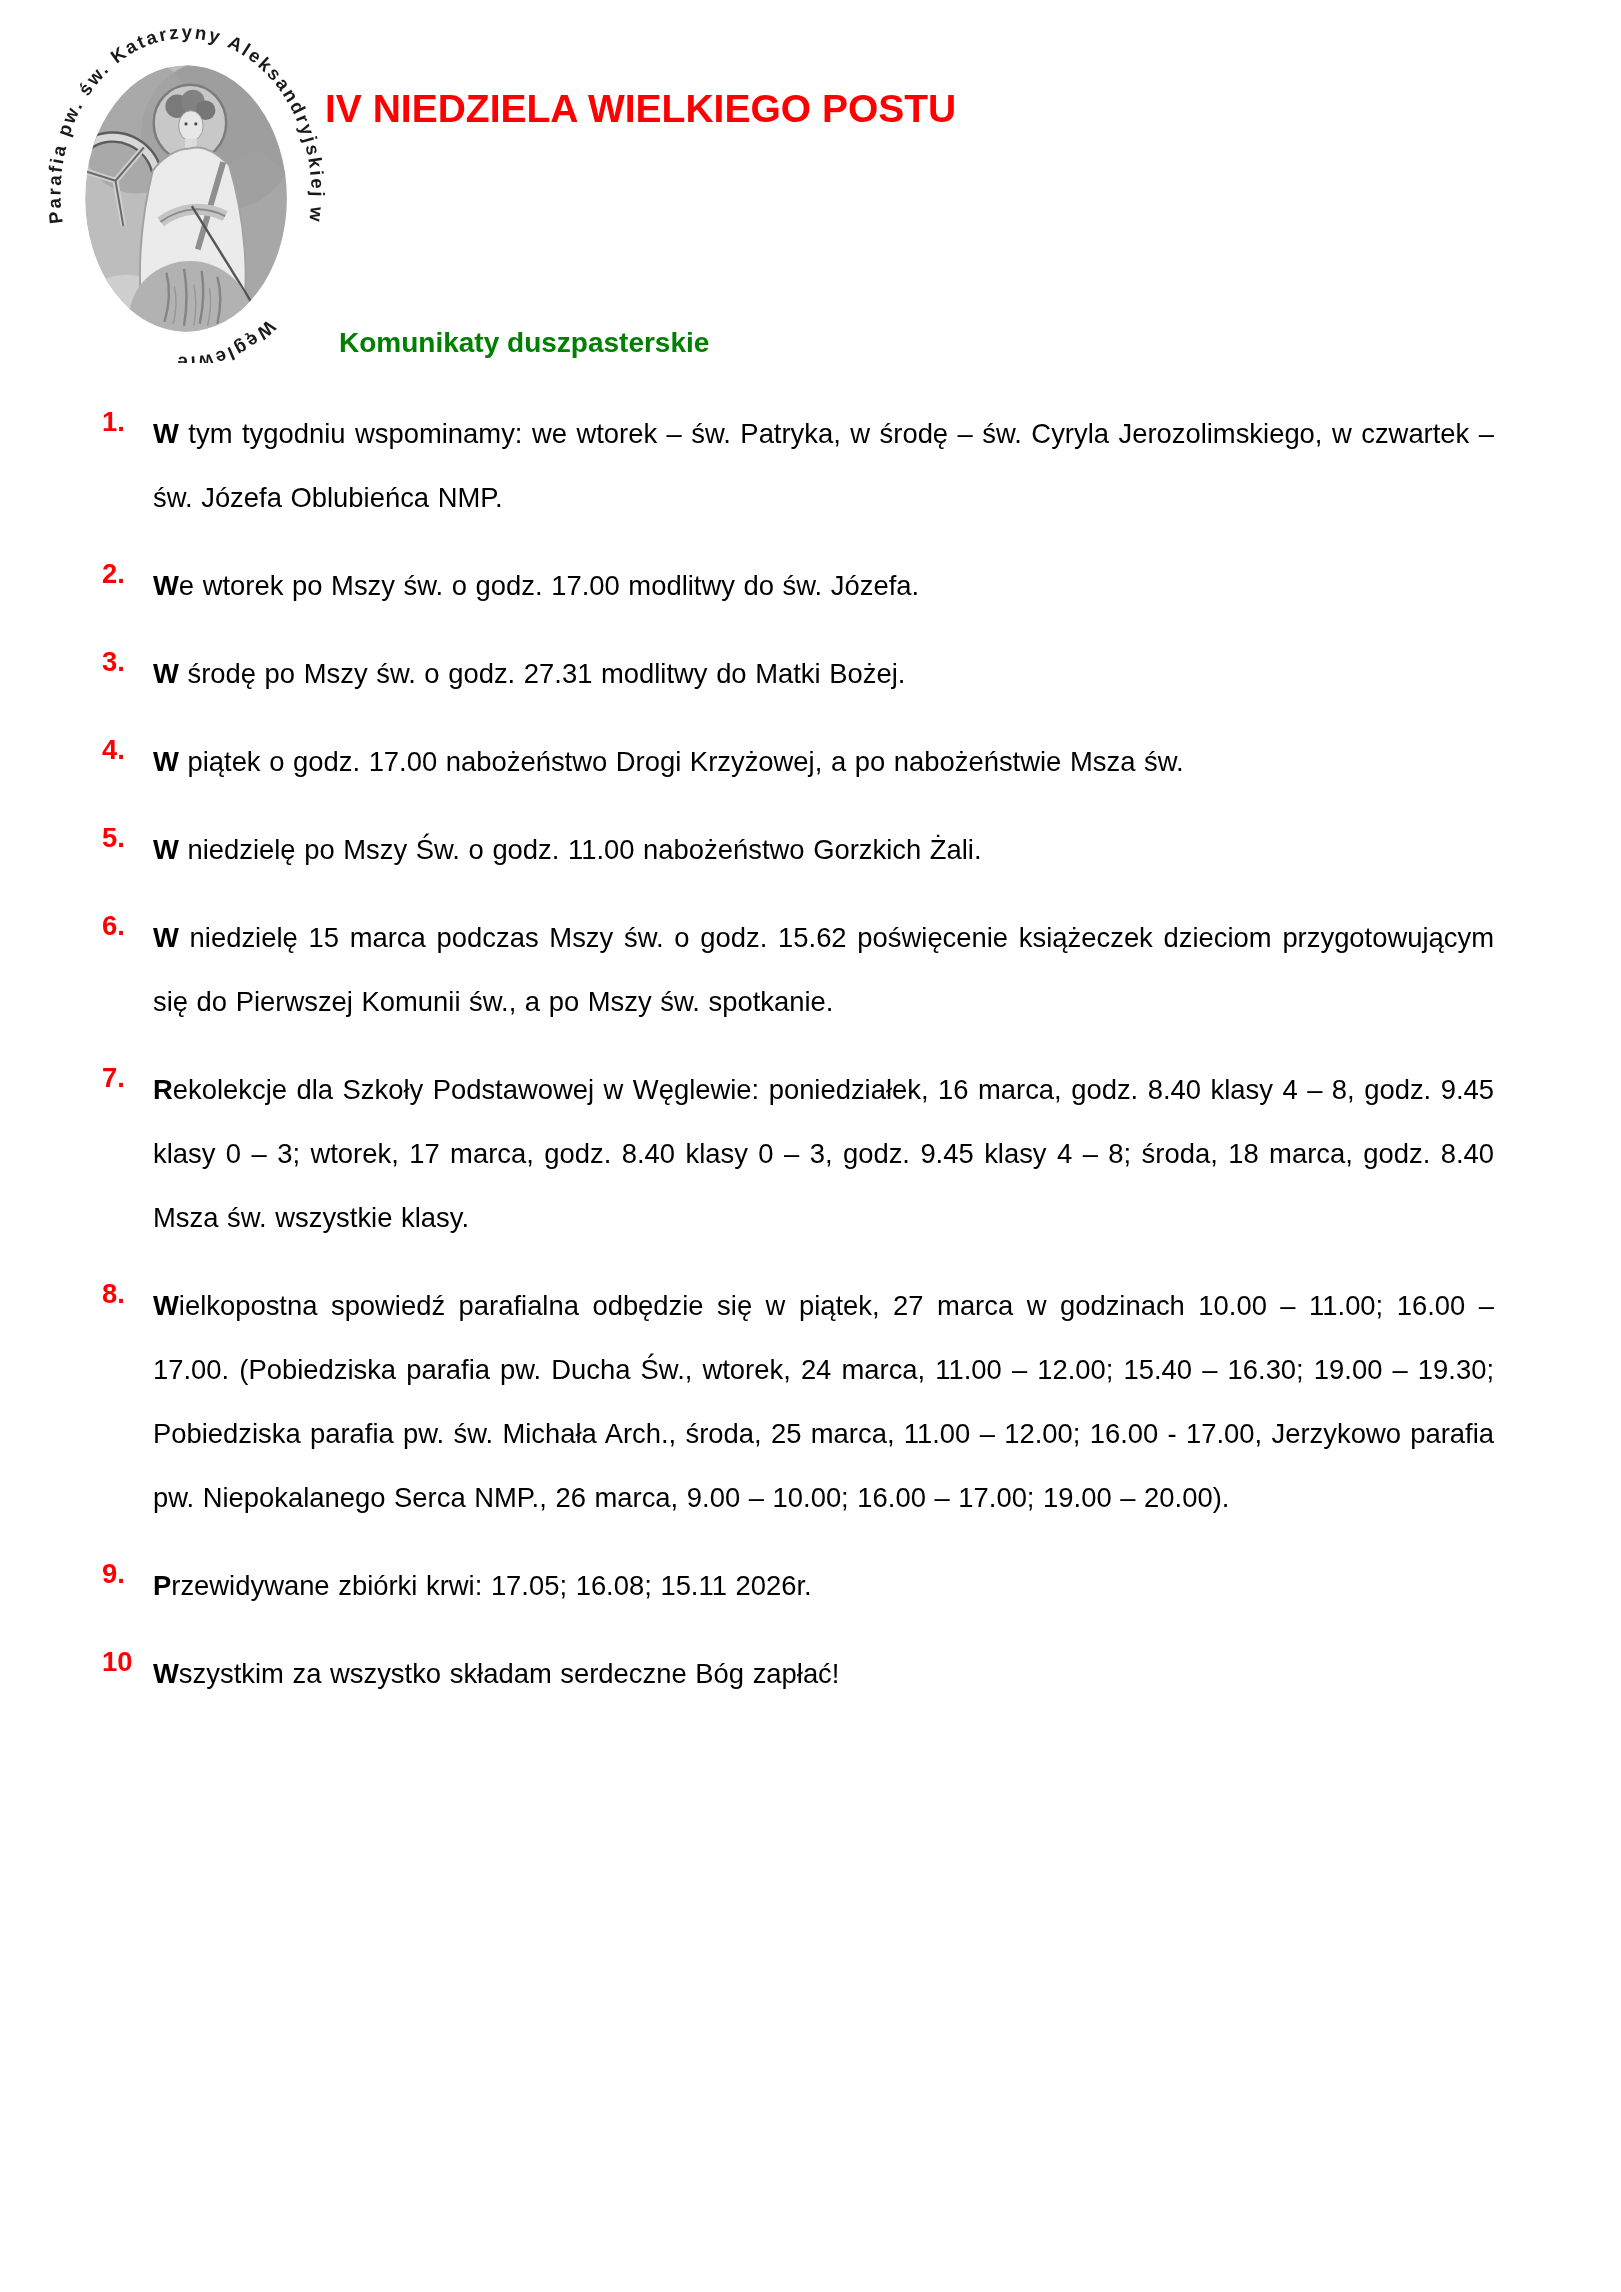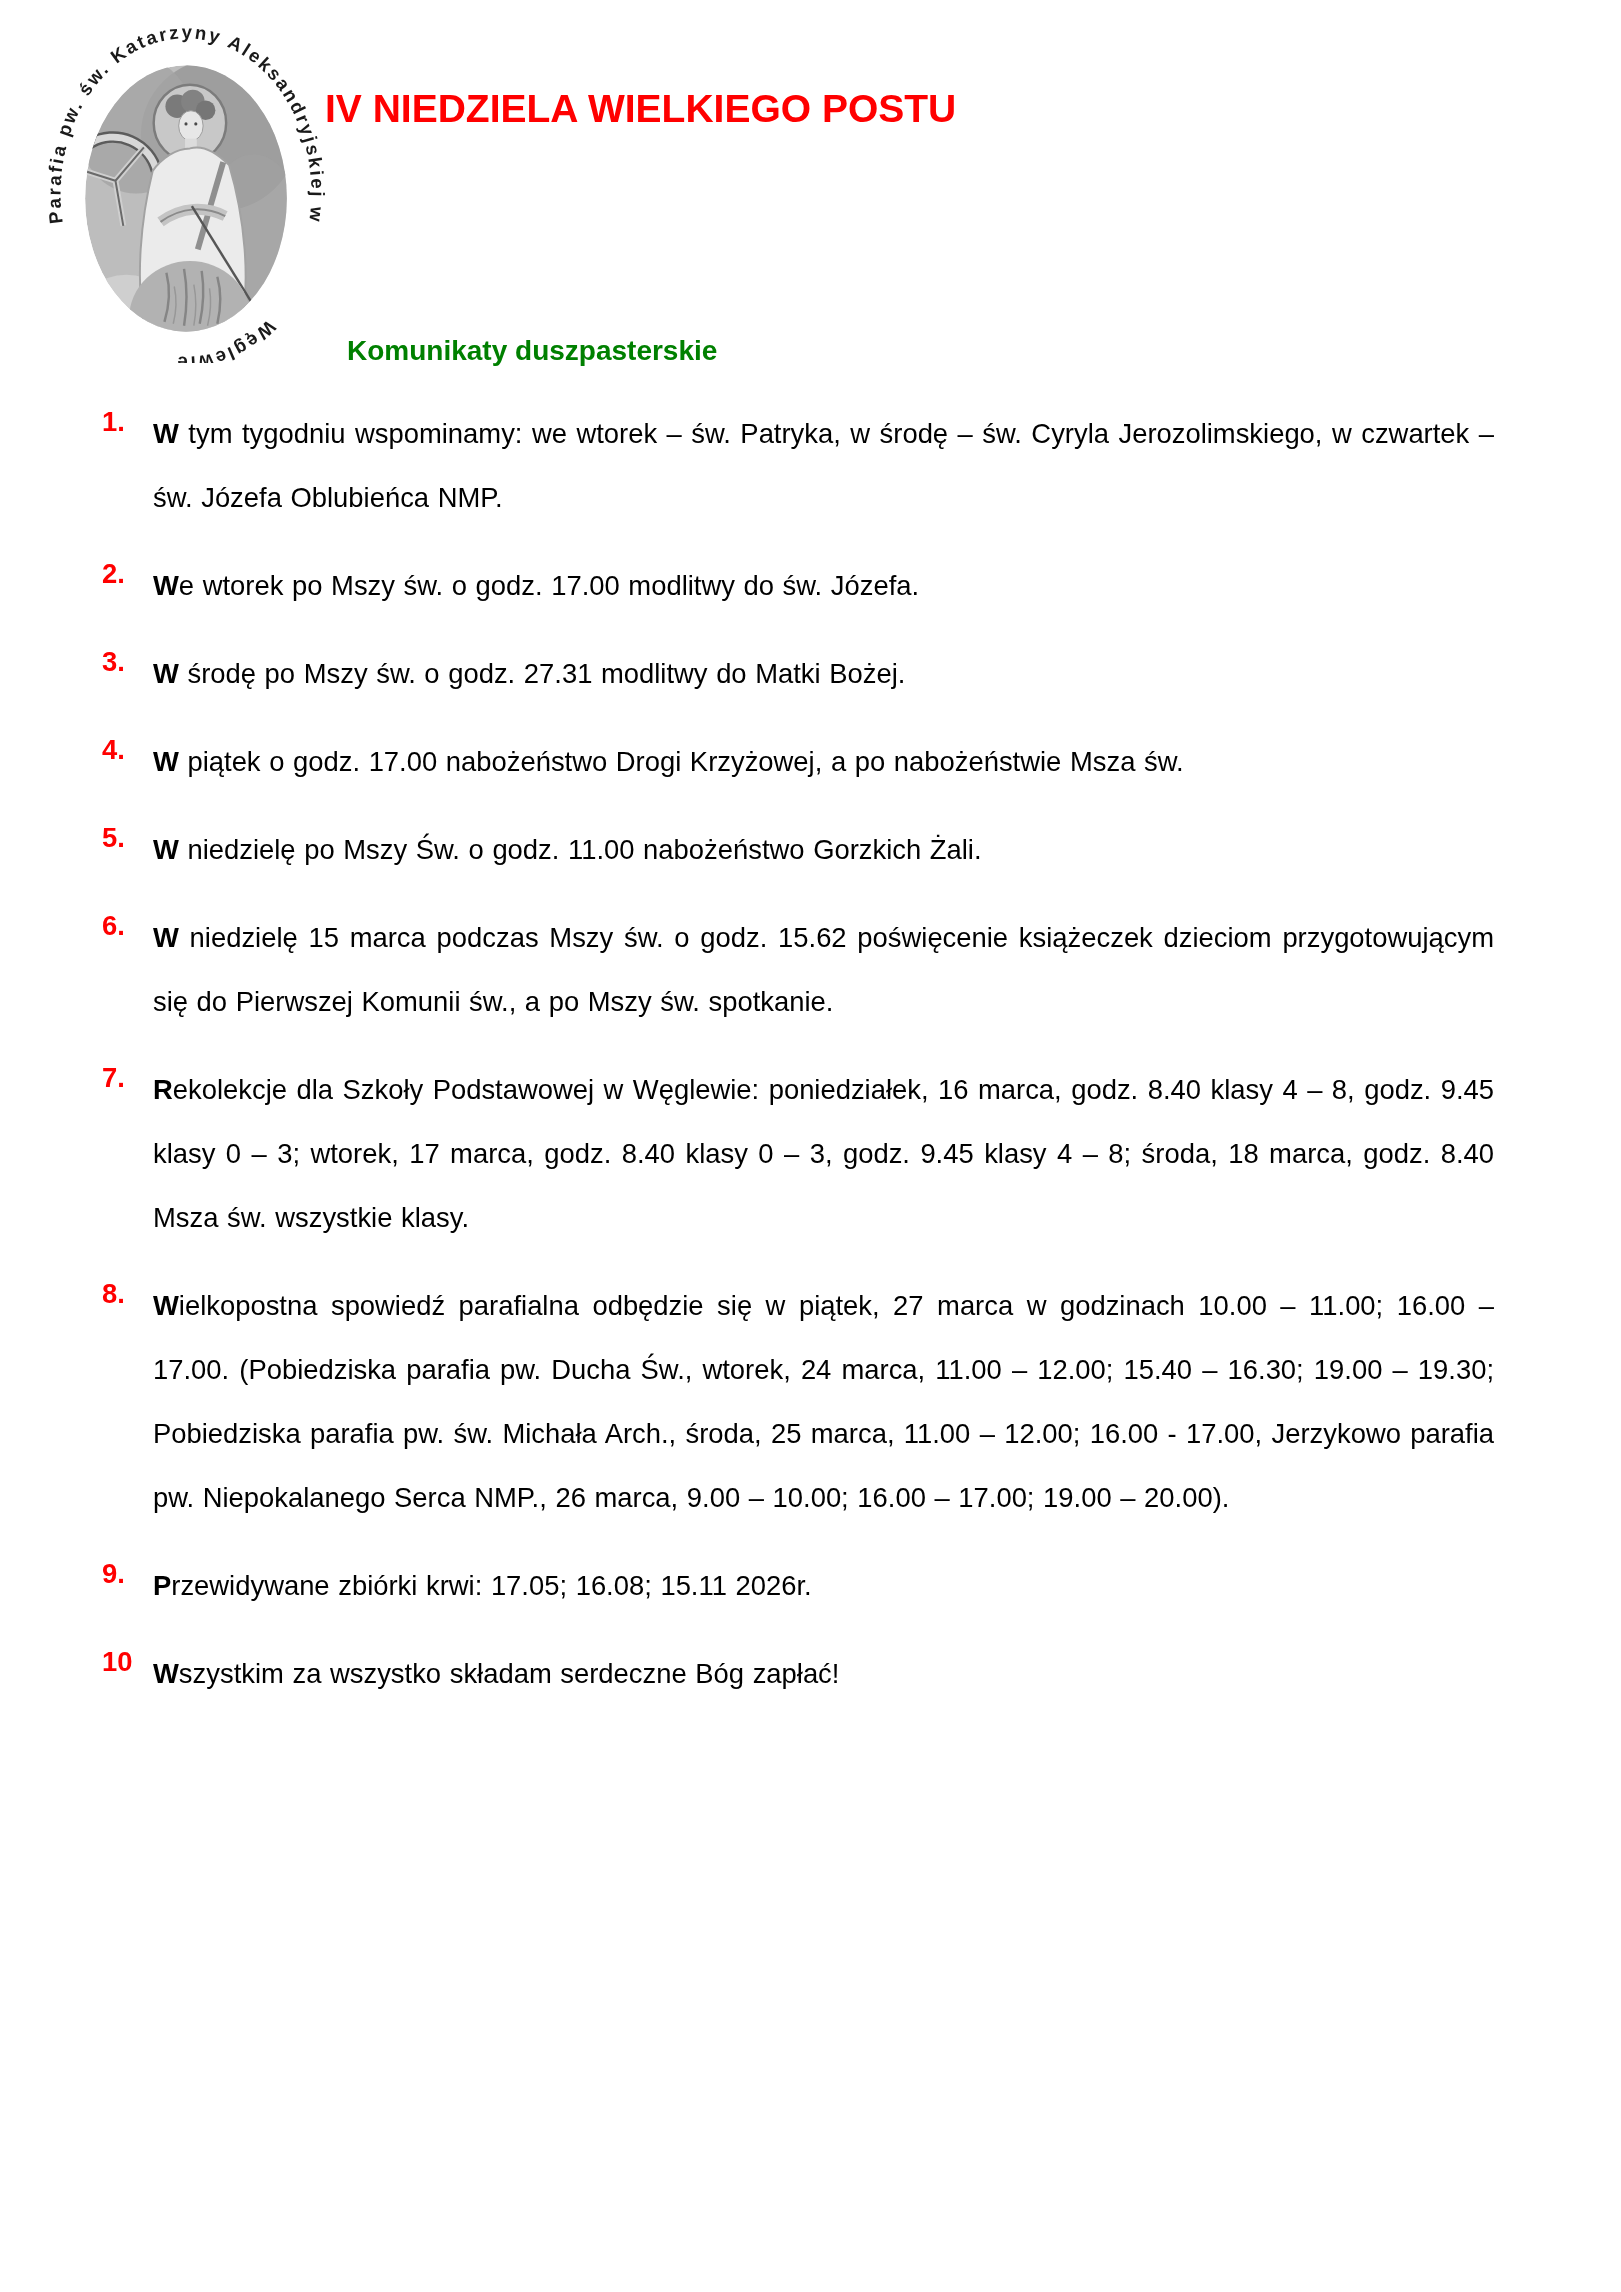--- a/index.html
+++ b/index.html
@@ -35,21 +35,21 @@
     text-align: left;
     color: #ff0000;
     font-weight: bold;
     font-size: 39px;
     line-height: 57px;
   }
   .section-heading {
     position: absolute;
     left: 339px;
     top: 323px;
-    margin: 8px;
+    margin: 0;
     color: #008000;
     font-weight: bold;
     font-size: 28px;
     line-height: 39px;
   }
   .list {
     position: absolute;
     left: 102px;
     top: 390px;
     width: 1404px;

